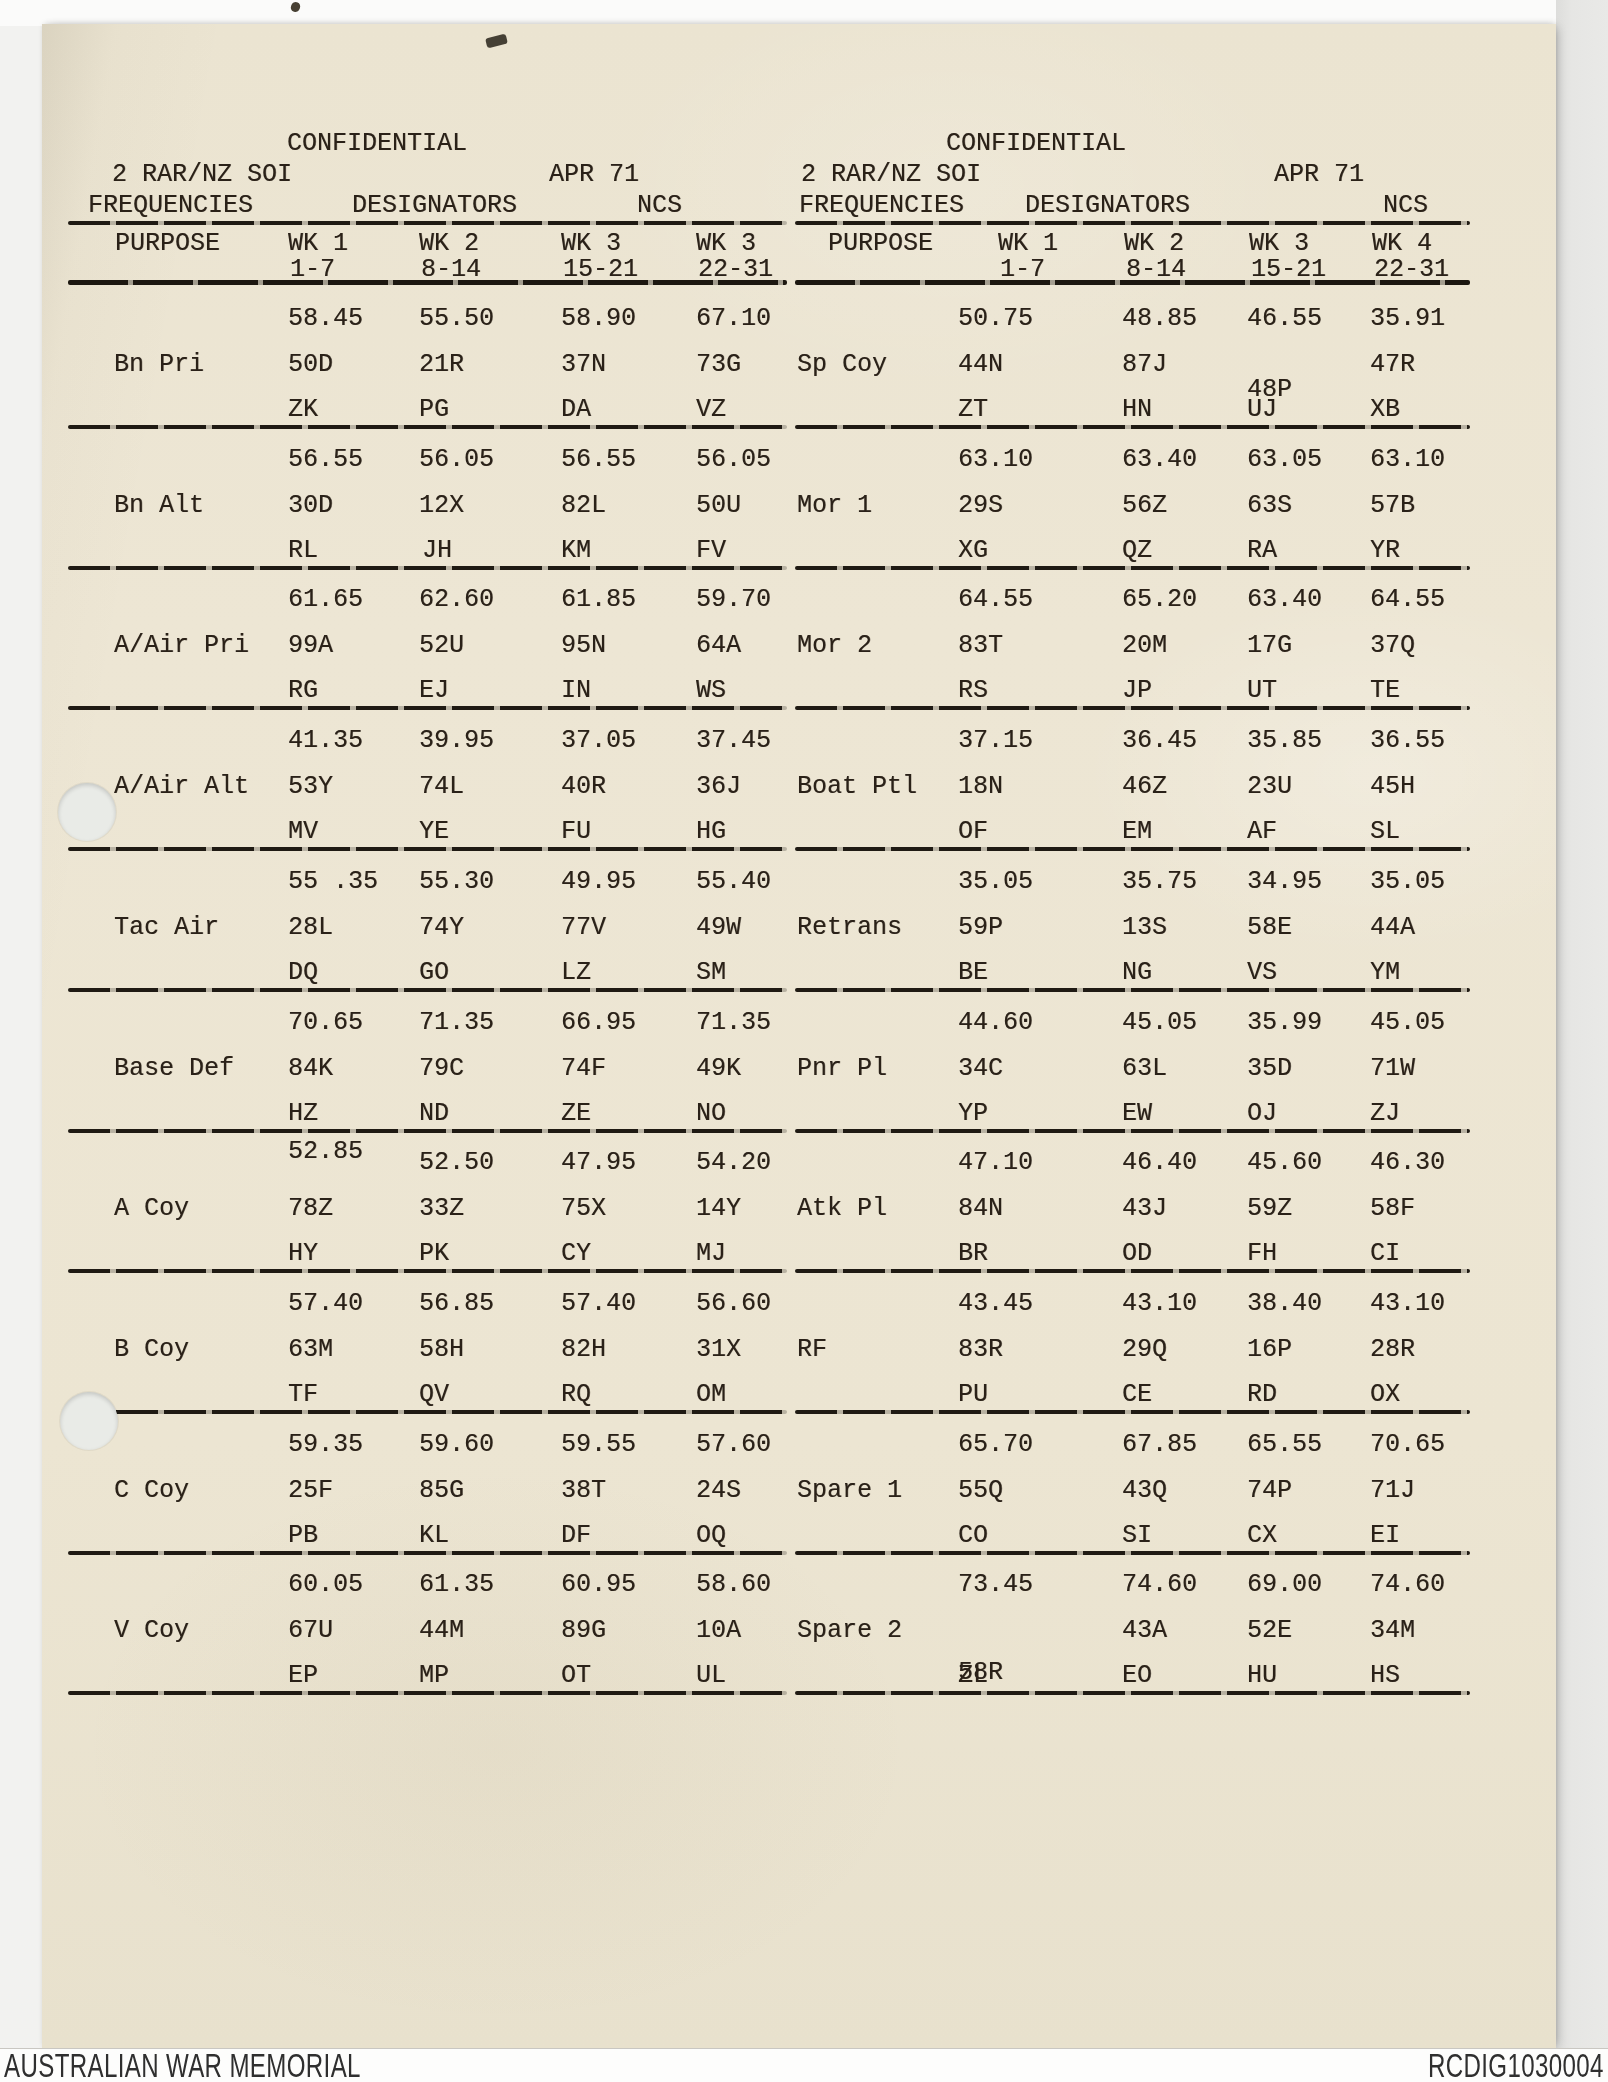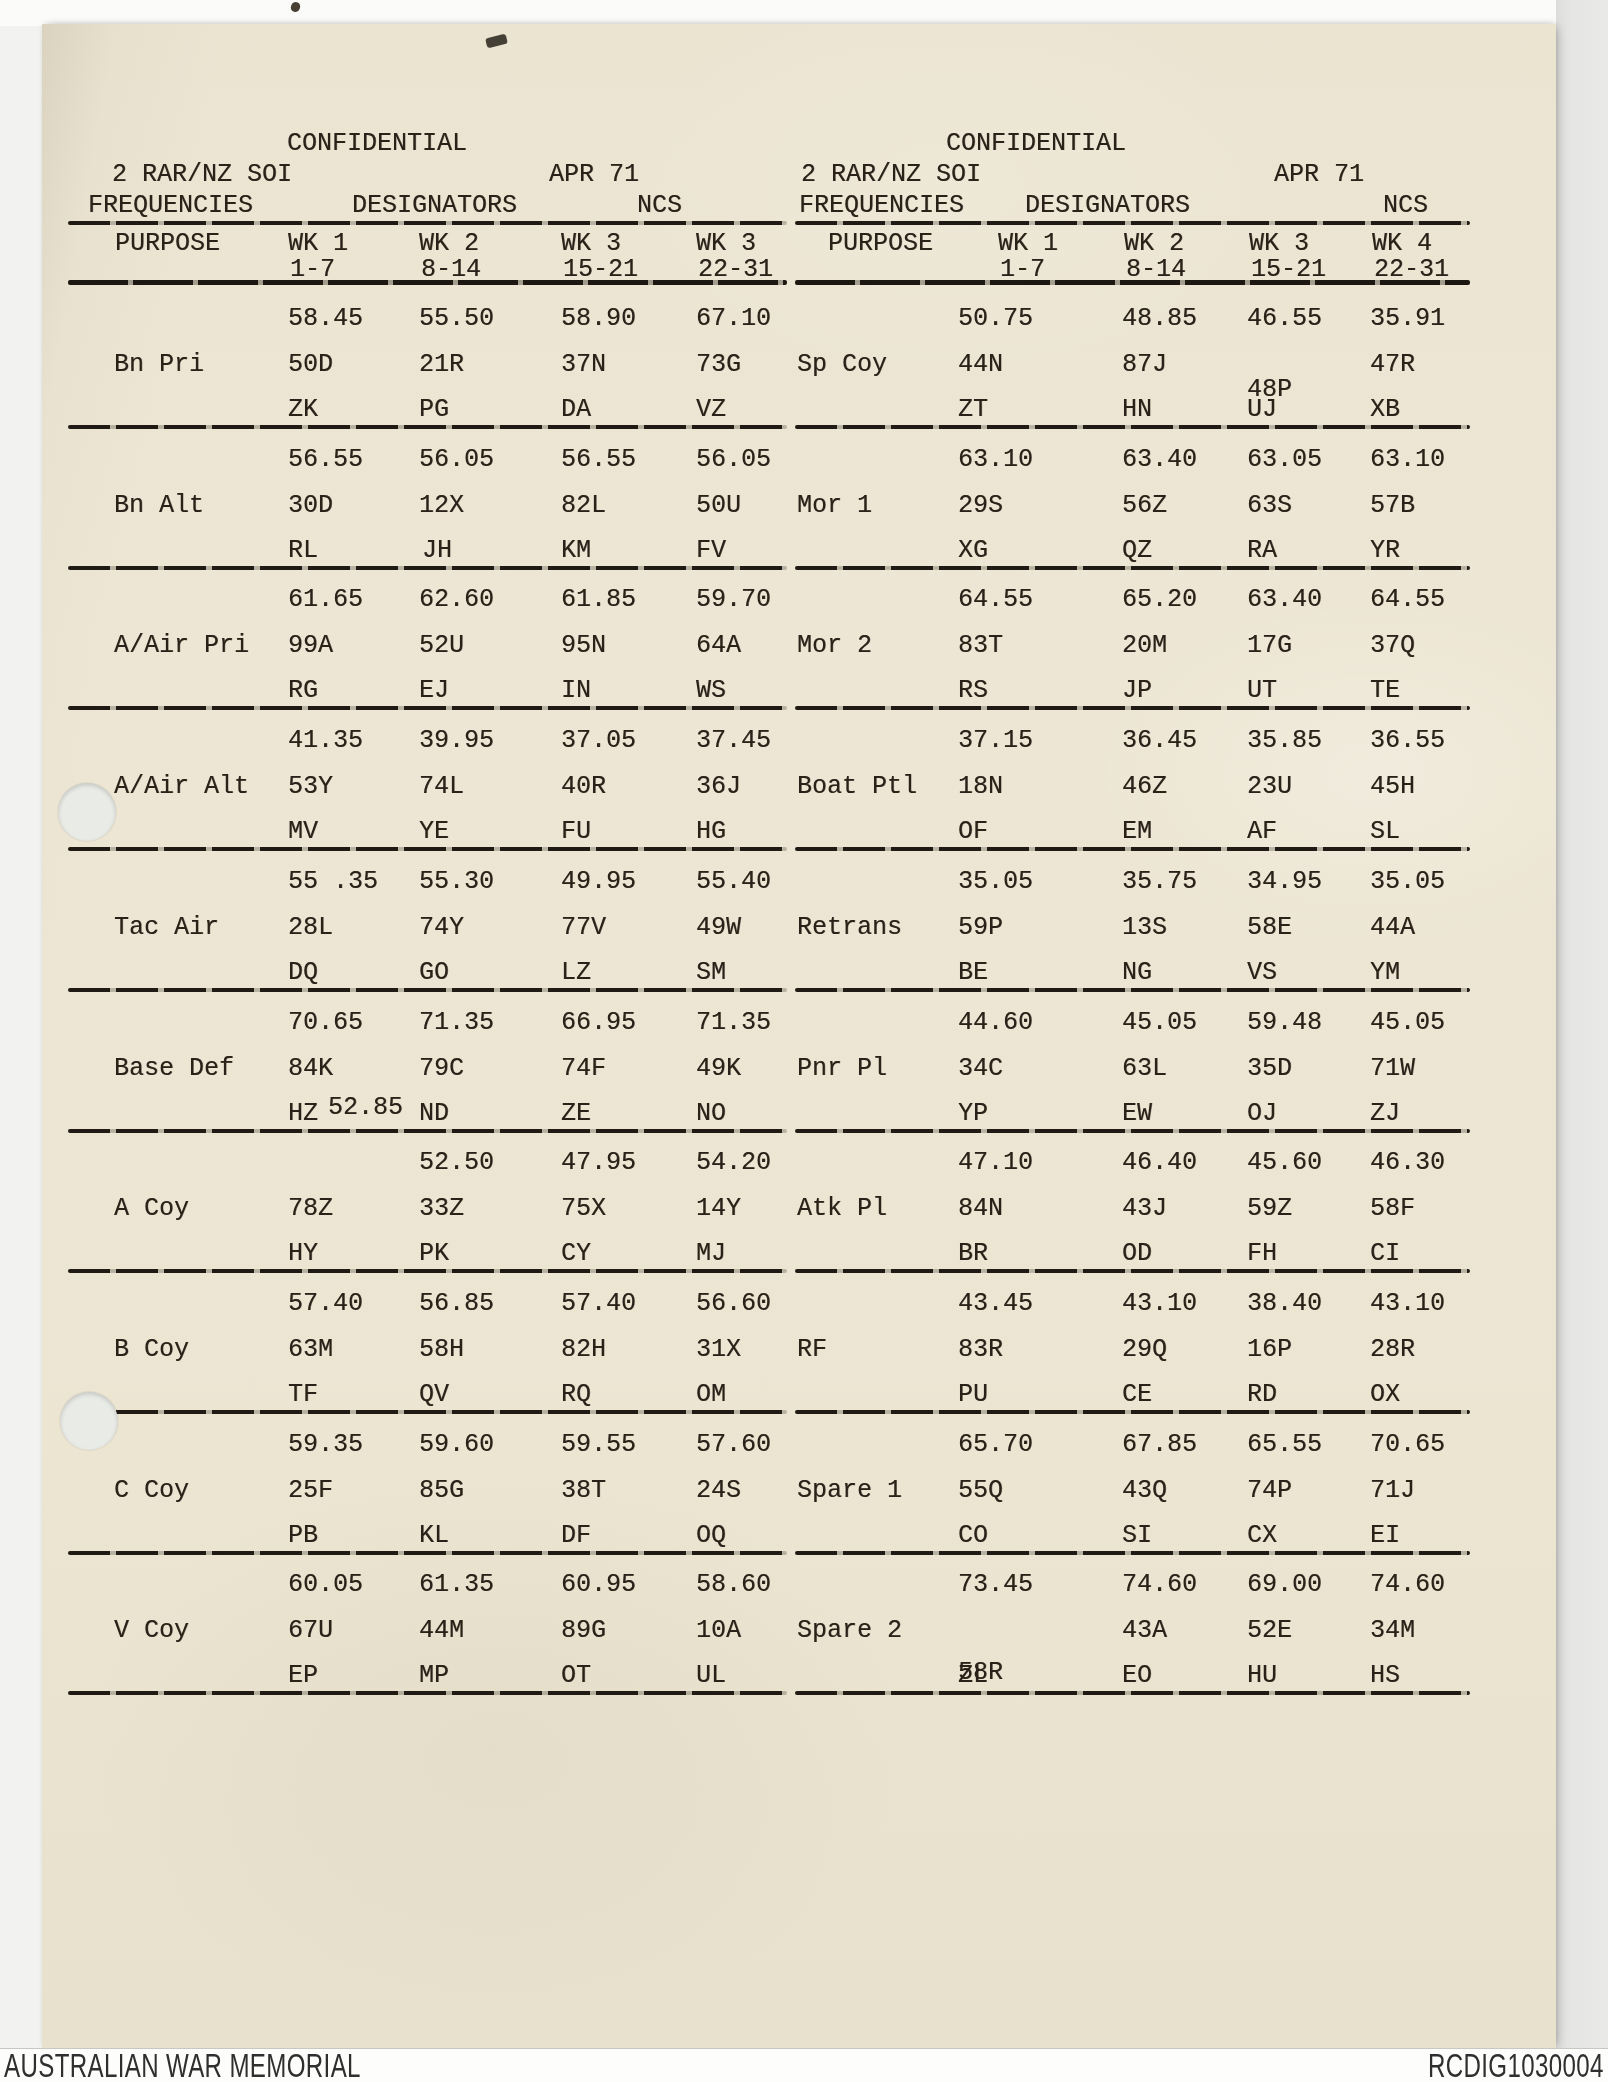--- a/index.html
+++ b/index.html
@@ -174,21 +174,21 @@
     <div class="tw" style="left: 419px; top: 1055px;">79C</div>
     <div class="tw" style="left: 419px; top: 1100px;">ND</div>
     <div class="tw" style="left: 561px; top: 1009px;">66.95</div>
     <div class="tw" style="left: 561px; top: 1055px;">74F</div>
     <div class="tw" style="left: 561px; top: 1100px;">ZE</div>
     <div class="tw" style="left: 696px; top: 1009px;">71.35</div>
     <div class="tw" style="left: 696px; top: 1055px;">49K</div>
     <div class="tw" style="left: 696px; top: 1100px;">NO</div>
     <div class="rule" style="left: 68px; top: 1129px; width: 719px;"></div>
     <div class="tw" style="left: 114px; top: 1195px;">A Coy</div>
-    <div class="tw" style="left: 288px; top: 1094px; margin-left: 40px;">52.85</div>
+    <div class="tw" style="left: 288px; top: 1138px;">52.85</div>
     <div class="tw" style="left: 288px; top: 1195px;">78Z</div>
     <div class="tw" style="left: 288px; top: 1240px;">HY</div>
     <div class="tw" style="left: 419px; top: 1149px;">52.50</div>
     <div class="tw" style="left: 419px; top: 1195px;">33Z</div>
     <div class="tw" style="left: 419px; top: 1240px;">PK</div>
     <div class="tw" style="left: 561px; top: 1149px;">47.95</div>
     <div class="tw" style="left: 561px; top: 1195px;">75X</div>
     <div class="tw" style="left: 561px; top: 1240px;">CY</div>
     <div class="tw" style="left: 696px; top: 1149px;">54.20</div>
     <div class="tw" style="left: 696px; top: 1195px;">14Y</div>
@@ -317,21 +317,21 @@
     <div class="tw" style="left: 1370px; top: 914px;">44A</div>
     <div class="tw" style="left: 1370px; top: 959px;">YM</div>
     <div class="rule" style="left: 795px; top: 988px; width: 675px;"></div>
     <div class="tw" style="left: 797px; top: 1055px;">Pnr Pl</div>
     <div class="tw" style="left: 958px; top: 1009px;">44.60</div>
     <div class="tw" style="left: 958px; top: 1055px;">34C</div>
     <div class="tw" style="left: 958px; top: 1100px;">YP</div>
     <div class="tw" style="left: 1122px; top: 1009px;">45.05</div>
     <div class="tw" style="left: 1122px; top: 1055px;">63L</div>
     <div class="tw" style="left: 1122px; top: 1100px;">EW</div>
-    <div class="tw" style="left: 1247px; top: 1009px;">59.48</div>
+    <div class="tw" style="left: 1247px; top: 1009px;">35.99</div>
     <div class="tw" style="left: 1247px; top: 1055px;">35D</div>
     <div class="tw" style="left: 1247px; top: 1100px;">OJ</div>
     <div class="tw" style="left: 1370px; top: 1009px;">45.05</div>
     <div class="tw" style="left: 1370px; top: 1055px;">71W</div>
     <div class="tw" style="left: 1370px; top: 1100px;">ZJ</div>
     <div class="rule" style="left: 795px; top: 1129px; width: 675px;"></div>
     <div class="tw" style="left: 797px; top: 1195px;">Atk Pl</div>
     <div class="tw" style="left: 958px; top: 1149px;">47.10</div>
     <div class="tw" style="left: 958px; top: 1195px;">84N</div>
     <div class="tw" style="left: 958px; top: 1240px;">BR</div>

